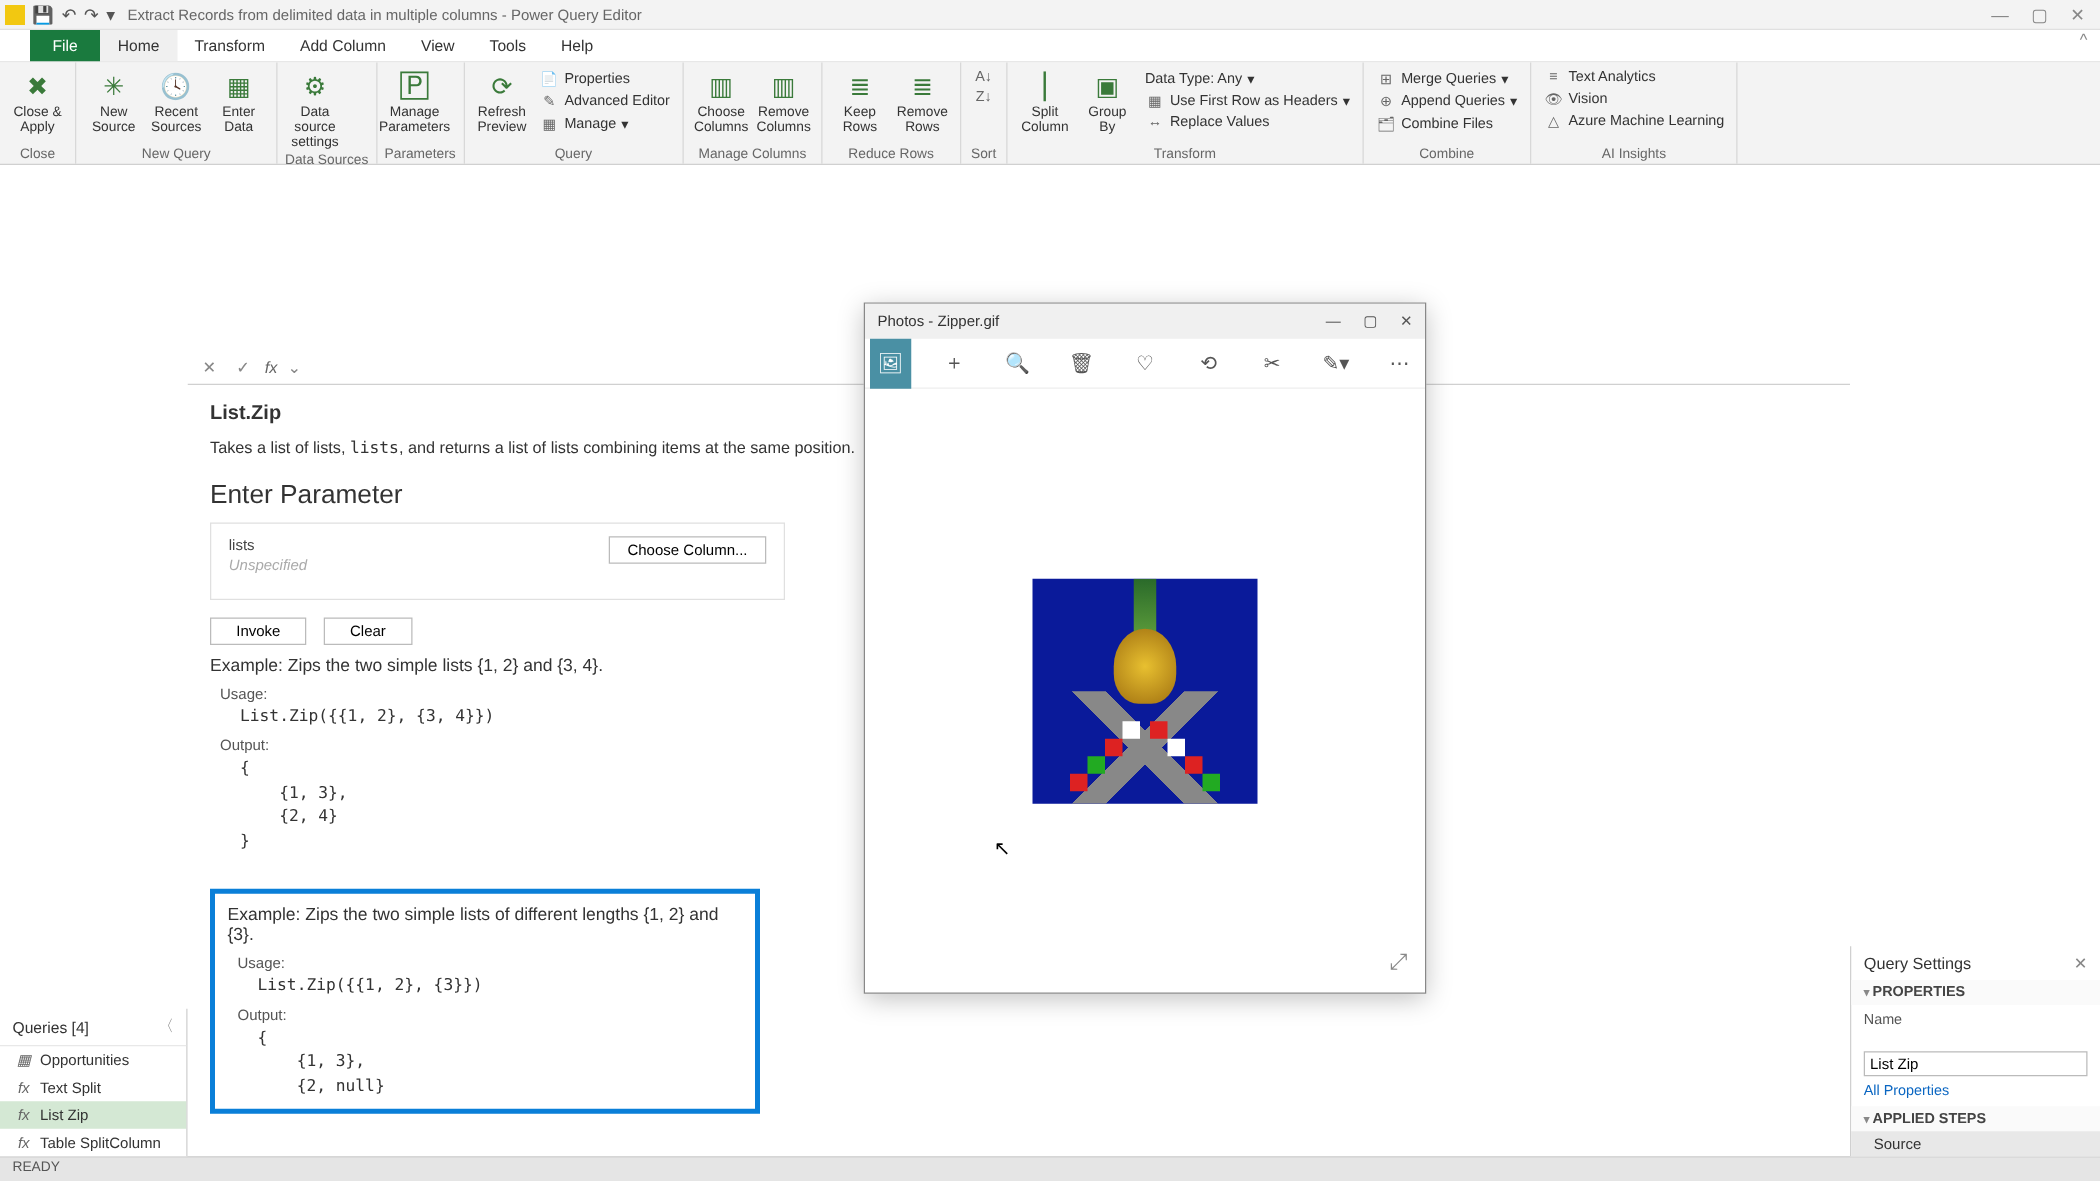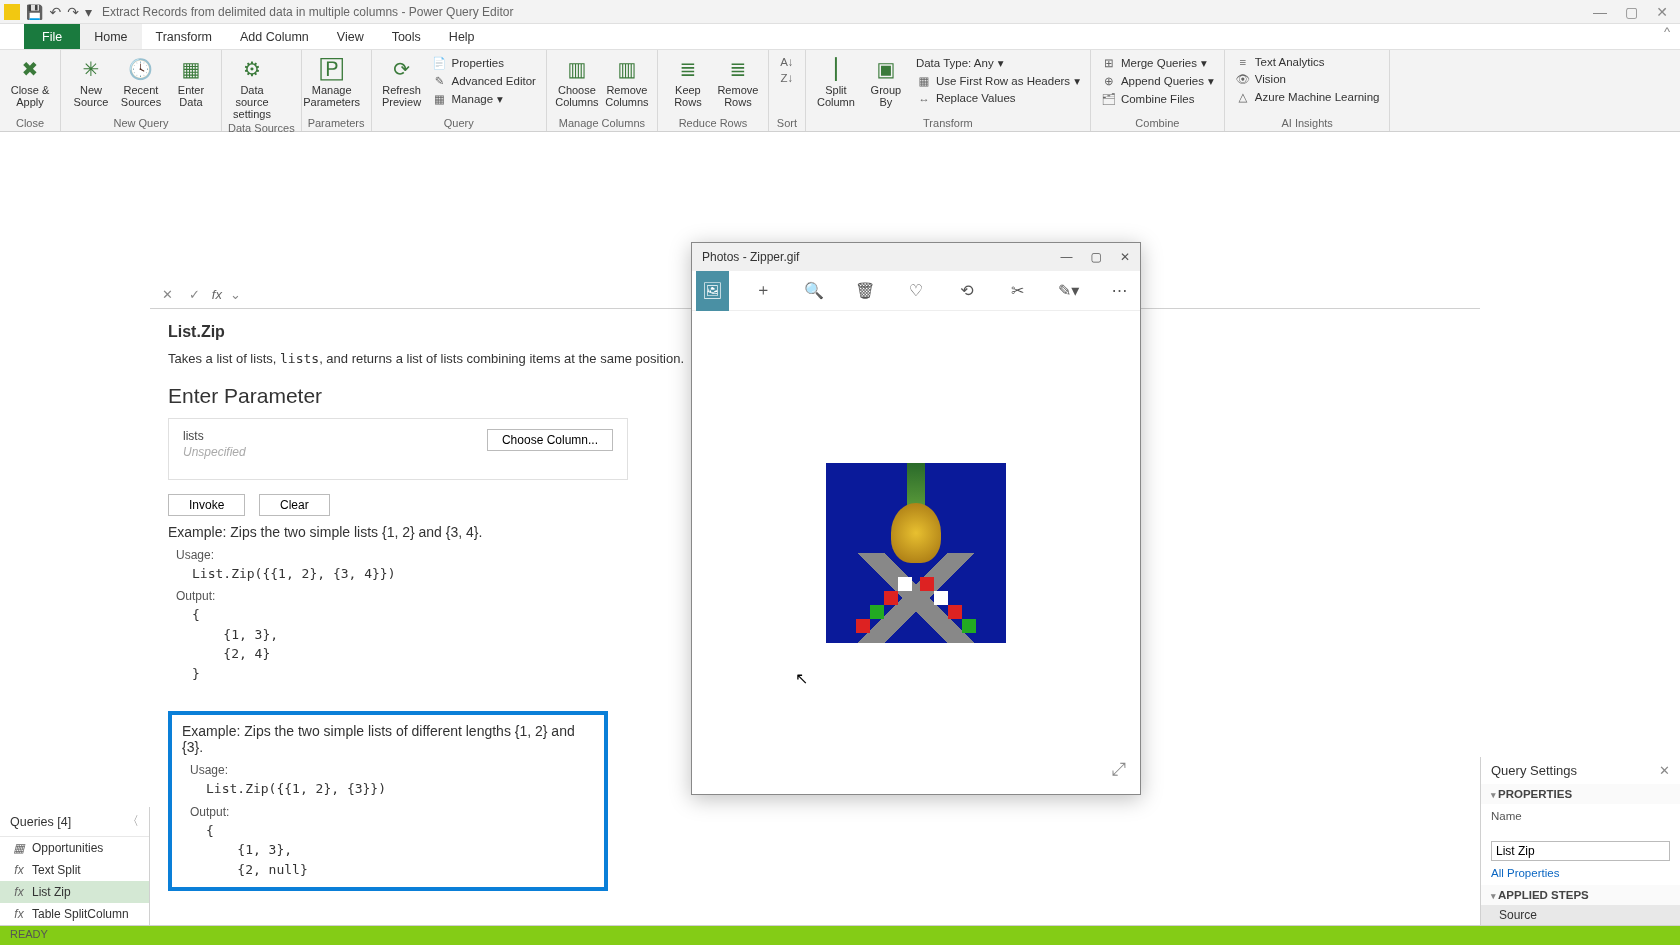--- a/index.html
+++ b/index.html
@@ -71,21 +71,21 @@
 .settings-pane .sp-header { padding: 6px 10px; font-size: 13px; display: flex; justify-content: space-between; align-items: center; }
 .settings-pane .sp-header .close { color: #888; cursor: pointer; }
 .sp-section-title { padding: 4px 10px; font-size: 11.5px; font-weight: 700; color: #444; background: #fafafa; }
 .sp-section-title::before { content: "▾ "; color: #888; font-size: 9px; }
 .sp-body { padding: 6px 10px; }
 .sp-body label { font-size: 11.5px; color: #555; display: block; margin-bottom: 19px; }
 .sp-body input { width: 100%; border: 1px solid #bbb; padding: 2px 4px; font-size: 12px; }
 .sp-link { color: #0a66c2; font-size: 11.5px; margin-top: 6px; display: block; cursor: pointer; }
 .step-item { background: #e8e8e8; padding: 3px 18px; font-size: 12px; cursor: pointer; }
 
-.status-bar { height: 20px; background: #84cc16; border-top: 1px solid #d0d0d0; font-size: 11px; color: #555; padding: 2px 10px; }
+.status-bar { height: 20px; background: #e5e5e5; border-top: 1px solid #d0d0d0; font-size: 11px; color: #555; padding: 2px 10px; }
 
 
 .photos-win { position: absolute; left: 691px; top: 242px; width: 450px; height: 553px; background: #fff; border: 1px solid #888; box-shadow: 0 4px 20px rgba(0,0,0,.25); display: flex; flex-direction: column; z-index: 50; }
 .photos-title { height: 28px; background: #f0f0f0; display: flex; align-items: center; padding: 0 10px; font-size: 12px; }
 .photos-title .win-ctrl { margin-left: auto; display: flex; gap: 18px; color: #555; cursor: pointer; }
 .photos-toolbar { height: 40px; display: flex; align-items: center; padding: 0 4px; gap: 18px; border-bottom: 1px solid #eee; }
 .photos-toolbar .pt-btn { width: 40px; height: 40px; display: flex; align-items: center; justify-content: center; color: #555; font-size: 16px; cursor: pointer; }
 .photos-toolbar .pt-btn.active { background: #4a90a4; color: #fff; }
 .photos-body { flex: 1; display: flex; align-items: center; justify-content: center; position: relative; }
 .photos-body .zipper-img { width: 180px; height: 180px; background: #0a1a9a; position: relative; overflow: hidden; }

